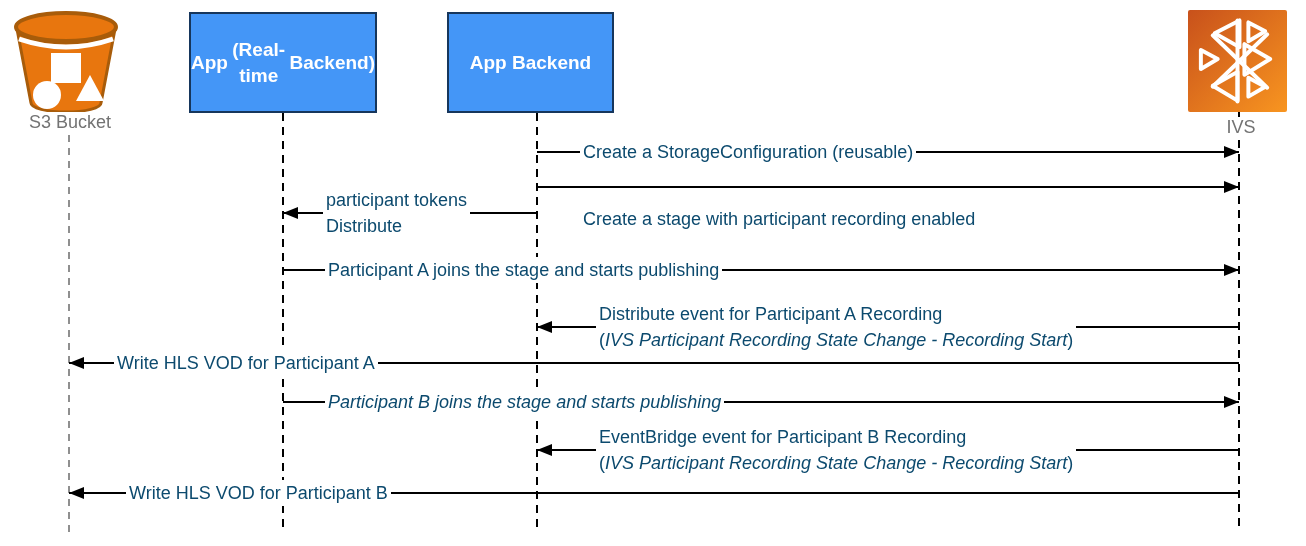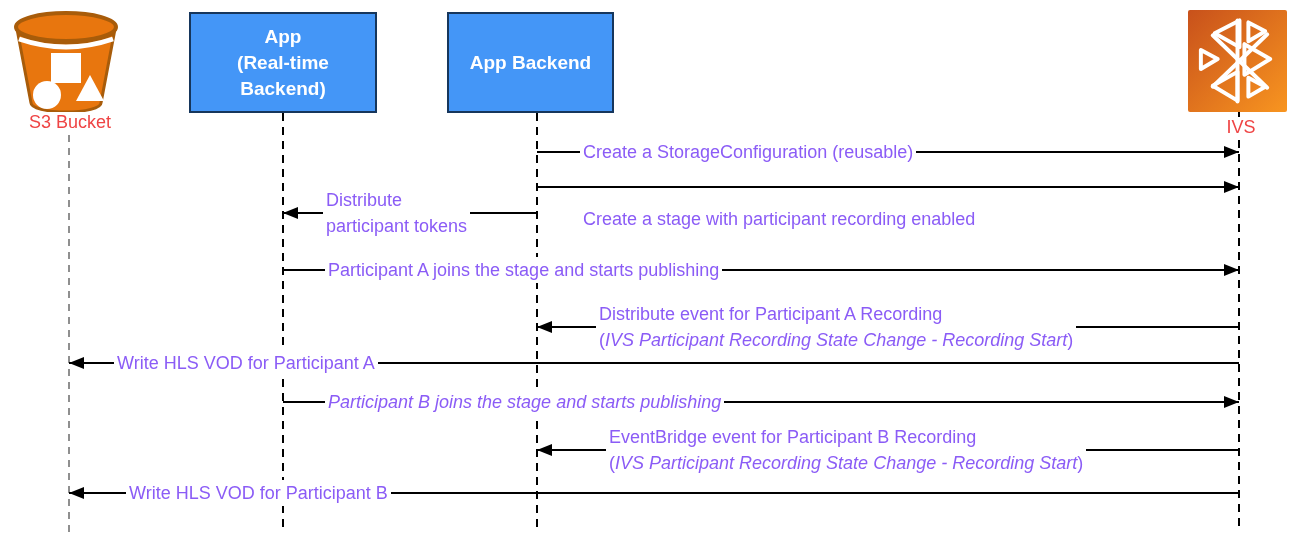--- a/index.html
+++ b/index.html
@@ -8,47 +8,47 @@
     font-family:"Liberation Sans",sans-serif;overflow:hidden;
   }
   
   .lifeline{position:absolute;width:2px;z-index:1;}
   .lifeline.black{background:repeating-linear-gradient(180deg,#000 0 8px,transparent 8px 14px);}
   .lifeline.gray{background:repeating-linear-gradient(180deg,#8f8f8f 0 7px,transparent 7px 13px);}
   
   .actor-box{
     position:absolute;box-sizing:border-box;z-index:3;
     background:#4496F7;border:2px solid #16365C;
-    display:flex;flex-direction:column;align-items:center;justify-content:center;
+    display:flex;flex-direction:row;align-items:center;justify-content:center;
     color:#fff;font-weight:bold;font-size:19px;line-height:26px;text-align:center;
   }
   #app-box{left:189px;top:12px;width:188px;height:101px;}
   #backend-box{left:447px;top:12px;width:167px;height:101px;}
   
   .actor-icon{position:absolute;z-index:3;}
   #s3-icon{left:3px;top:9px;width:126px;height:104px;}
   #ivs-icon{left:1188px;top:10px;width:99px;height:102px;border-radius:2px;
     background:linear-gradient(135deg,#C8511B 0%,#F89520 100%);}
   #ivs-icon svg{position:absolute;left:0;top:0;}
   .actor-label{
-    position:absolute;z-index:4;font-size:18px;color:#ef4444;text-align:center;
+    position:absolute;z-index:4;font-size:18px;color:#737373;text-align:center;
     background:#fff;padding:0 2px;white-space:nowrap;
   }
   #s3-label{left:8px;top:112px;width:120px;}
   #ivs-label{left:1212px;top:117px;width:54px;text-align:center;}
   
   #messages-layer .msg{position:absolute;z-index:2;height:0;}
   .msg-line{position:absolute;left:0;right:0;top:-1px;height:2px;background:#000;}
   .arrowhead{position:absolute;width:0;height:0;top:-6px;
     border-top:6px solid transparent;border-bottom:6px solid transparent;}
   .arrowhead.right{right:0;border-left:15px solid #000;}
   .arrowhead.left{left:0;border-right:15px solid #000;}
   .msg-text{
     position:absolute;transform:translateY(-50%);top:0;
-    background:#fff;color:#8b5cf6;font-size:18px;line-height:26px;
+    background:#fff;color:#0c4a6e;font-size:18px;line-height:26px;
     white-space:nowrap;padding:0 3px;
   }
 </style>
 </head>
 <body>
 
 <div id="canvas">
 
   <div class="lifeline gray" style="left:68px;top:135px;height:397px;"></div>
   <div class="lifeline black" style="left:282px;top:113px;height:419px;"></div>
@@ -106,22 +106,22 @@
         <div class="msg-line"></div>
         <div class="arrowhead right"></div>
         <div class="msg-text" style="left: 43px; margin-top: 32px;">
           <div>Create a stage with participant recording enabled</div>
         </div>
       </div>
       <div class="msg" style="left: 283px; top: 213px; width: 254px;">
         <div class="msg-line"></div>
         <div class="arrowhead left"></div>
         <div class="msg-text" style="left: 40px;">
+          <div>participant tokens</div>
           <div>Distribute</div>
-          <div>participant tokens</div>
         </div>
       </div>
       <div class="msg" style="left: 283px; top: 270px; width: 956px;">
         <div class="msg-line"></div>
         <div class="arrowhead right"></div>
         <div class="msg-text" style="left: 42px;">
           <div>Participant A joins the stage and starts publishing</div>
         </div>
       </div>
       <div class="msg" style="left: 537px; top: 327px; width: 702px;">
@@ -142,21 +142,21 @@
       <div class="msg" style="left: 283px; top: 402px; width: 956px;">
         <div class="msg-line"></div>
         <div class="arrowhead right"></div>
         <div class="msg-text" style="left: 42px; font-style: italic;">
           <div>Participant B joins the stage and starts publishing</div>
         </div>
       </div>
       <div class="msg" style="left: 537px; top: 450px; width: 702px;">
         <div class="msg-line"></div>
         <div class="arrowhead left"></div>
-        <div class="msg-text" style="left: 59px; margin-left: 10px;">
+        <div class="msg-text" style="left: 59px;">
           <div>EventBridge event for Participant B Recording</div>
           <div>(<i>IVS Participant Recording State Change - Recording Start</i>)</div>
         </div>
       </div>
       <div class="msg" style="left: 69px; top: 493px; width: 1170px;">
         <div class="msg-line"></div>
         <div class="arrowhead left"></div>
         <div class="msg-text" style="left: 57px;">
           <div>Write HLS VOD for Participant B</div>
         </div>

